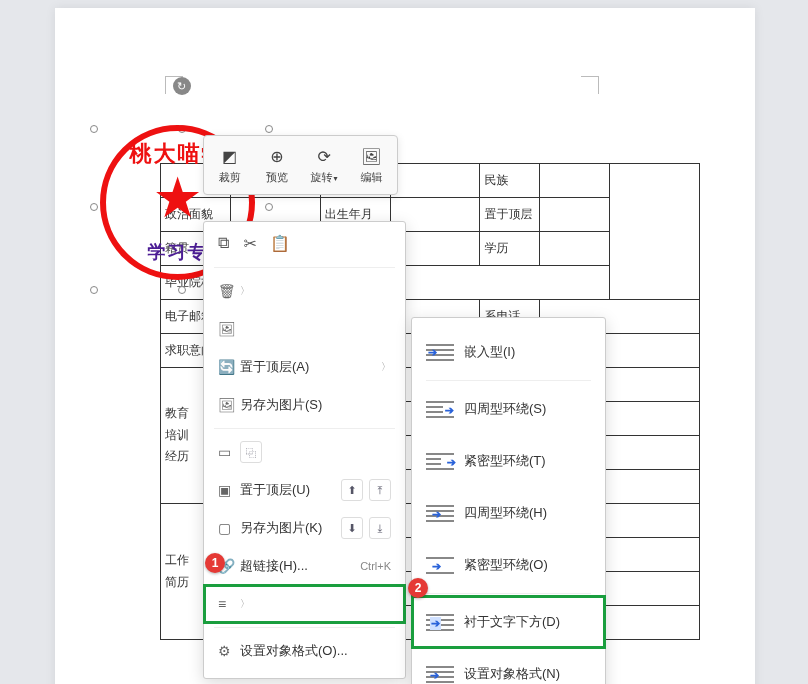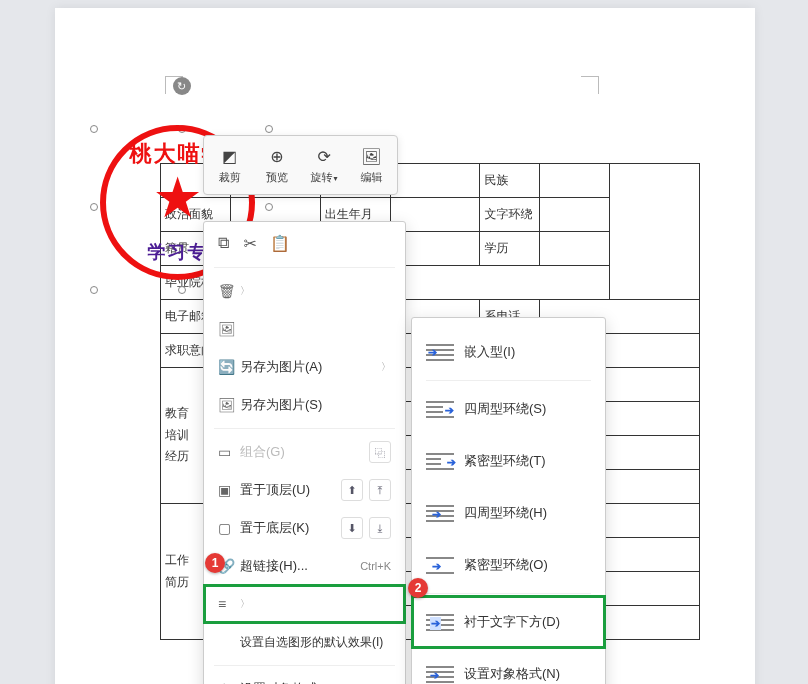--- a/index.html
+++ b/index.html
@@ -235,21 +235,21 @@
           <td style="width:90px"></td>
       <td style="width:60px">民族</td>
       <td style="width:70px"></td>
       <td rowspan="4" style="width:90px"></td>
     </tr>
     <tr>
       <td>政治面貌</td>
           <td></td>
       <td>出生年月</td>
           <td></td>
-      <td>文字环绕</td>
+      <td>置于顶层</td>
           <td></td>
     </tr>
     <tr>
       <td>籍贯</td>
       <td colspan="3"></td>
       <td>学历</td>
           <td></td>
     </tr>
     <tr>
       <td>毕业院校</td>
@@ -363,63 +363,59 @@
   <div class="ctx-sep"></div>
   <div class="ctx-item">
     <span class="ci-ico">🗑</span>
     <span class="ci-arrow">〉</span>
   </div>
   <div class="ctx-item">
     <span class="ci-ico">🖼</span>
   </div>
   <div class="ctx-item">
     <span class="ci-ico">🔄</span>
-    <span class="ci-txt">另存为图片(A)</span>
+    <span class="ci-txt">置于顶层(A)</span>
     <span class="ci-arrow">〉</span>
   </div>
   <div class="ctx-item">
     <span class="ci-ico">🖼</span>
     <span class="ci-txt">另存为图片(S)</span>
   </div>
   <div class="ctx-sep"></div>
   <div class="ctx-item disabled">
     <span class="ci-ico">▭</span>
-    <span class="ci-txt">组合(G)</span>
     <span class="ci-extra">
         <span class="ci-extra-ico">⿻</span>
       </span>
   </div>
   <div class="ctx-item">
     <span class="ci-ico">▣</span>
     <span class="ci-txt">置于顶层(U)</span>
     <span class="ci-extra">
       <span class="ci-extra-ico">⬆</span>
       <span class="ci-extra-ico">⤒</span>
     </span>
   </div>
   <div class="ctx-item">
     <span class="ci-ico">▢</span>
-    <span class="ci-txt">置于底层(K)</span>
+    <span class="ci-txt">另存为图片(K)</span>
     <span class="ci-extra">
       <span class="ci-extra-ico">⬇</span>
       <span class="ci-extra-ico">⤓</span>
     </span>
   </div>
   <div class="ctx-item">
     <span class="ci-ico">🔗</span>
     <span class="ci-txt">超链接(H)...</span>
     <span class="ci-key">Ctrl+K</span>
   </div>
   <div class="ctx-item highlight">
     <span class="ci-ico">≡</span>
     <span class="ci-arrow">〉</span>
   </div>
-  <div class="ctx-item textonly">
-    <span class="ci-txt">设置自选图形的默认效果(I)</span>
-  </div>
   <div class="ctx-sep"></div>
   <div class="ctx-item">
     <span class="ci-ico">⚙</span>
     <span class="ci-txt">设置对象格式(O)...</span>
   </div>
 </div>
 
 <div class="sub-menu">
   <div class="sub-item">
     <div class="sub-ico">

